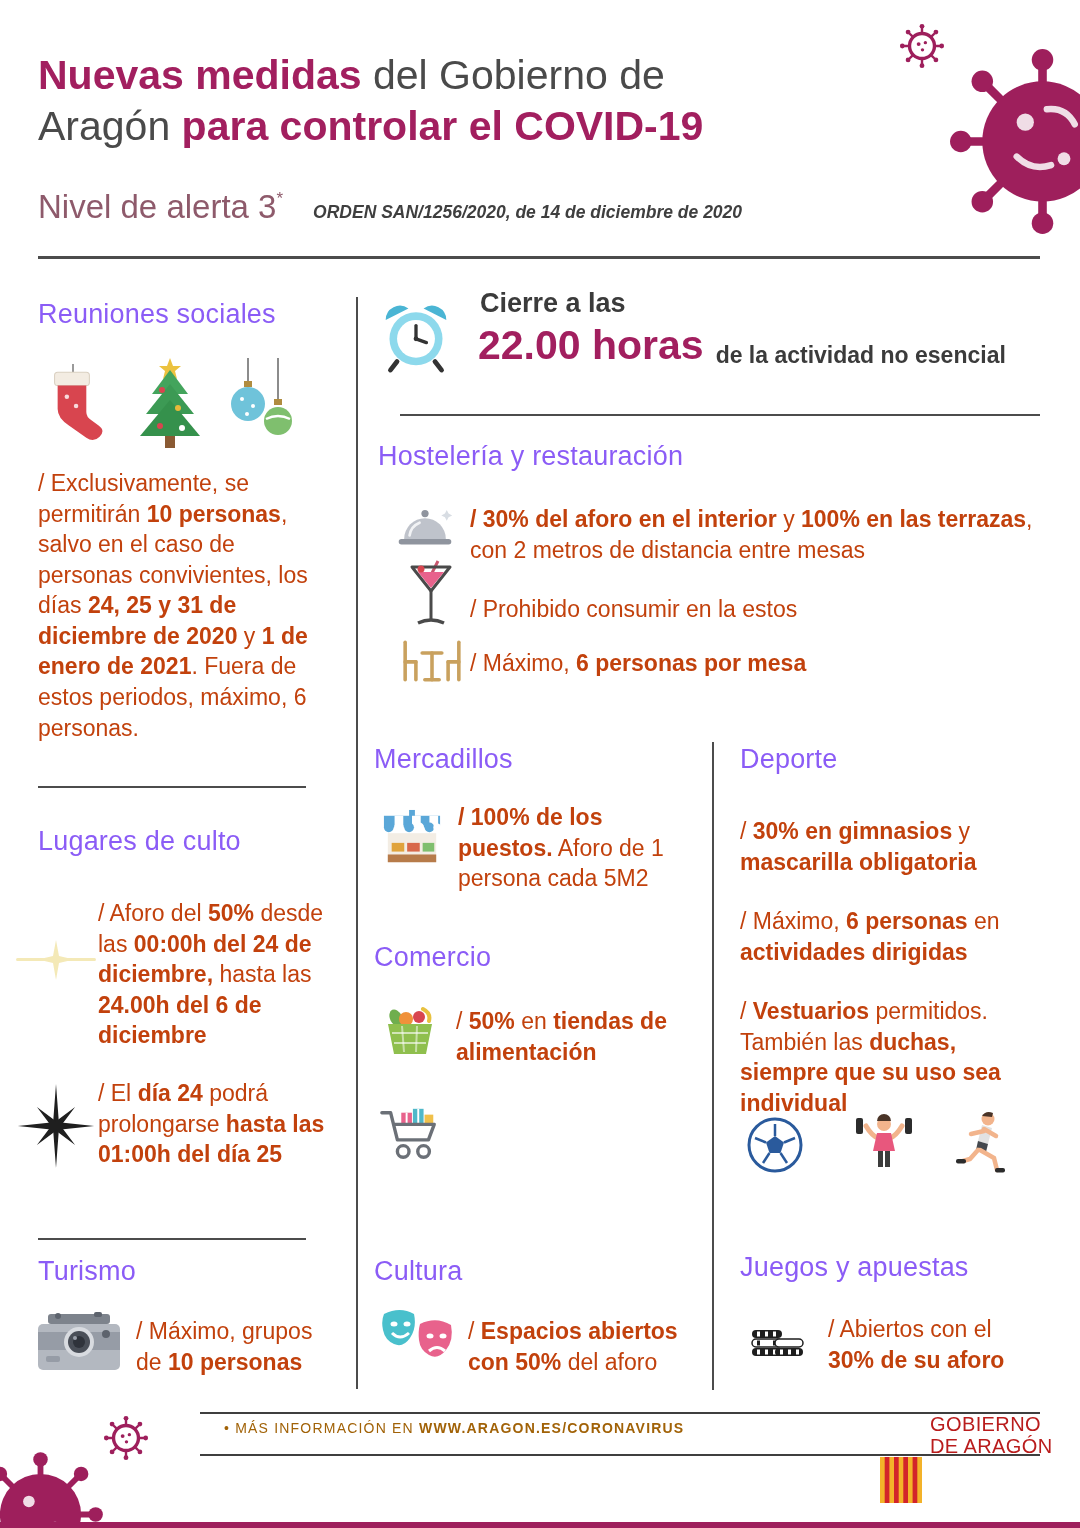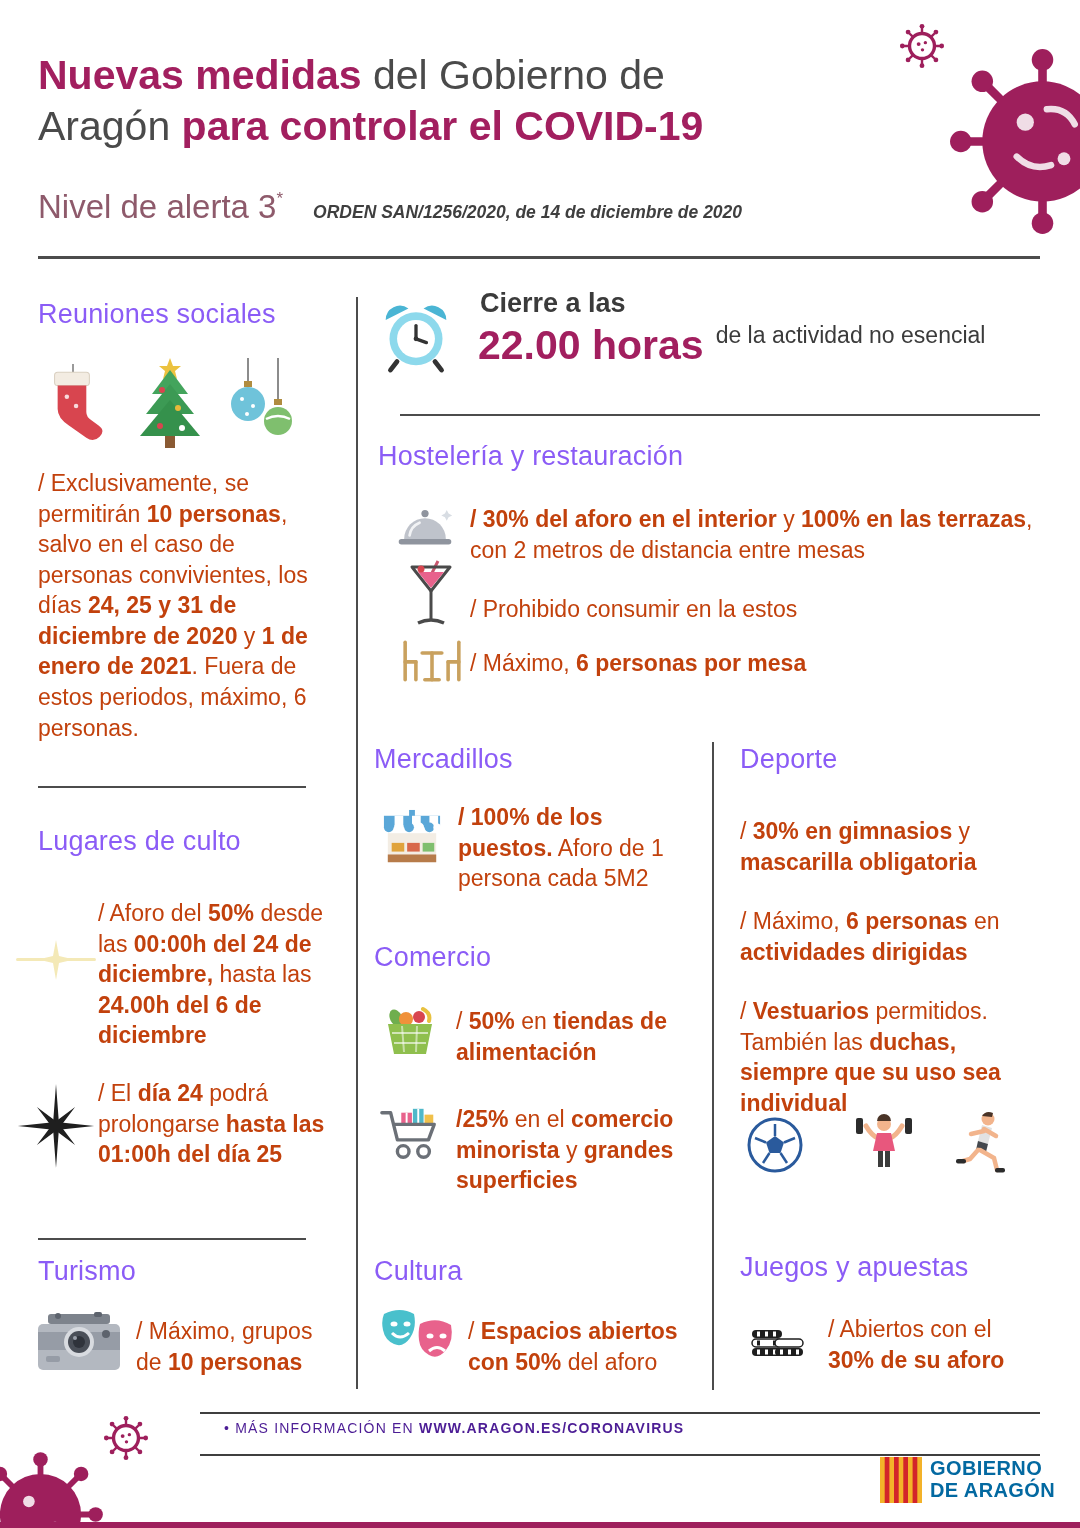--- a/index.html
+++ b/index.html
@@ -13,25 +13,25 @@
   .hline{position:absolute;height:2px;background:#4c4c4c;}
   .vline{position:absolute;width:2px;background:#4c4c4c;}
   .icon{position:absolute;}
   .icon svg{display:block;width:100%;height:100%;}
   .title{position:absolute;left:38px;top:34px;font-size:41px;line-height:1.24;color:#4a4a4a;}
   .alert-row{position:absolute;left:38px;top:172px;display:flex;align-items:baseline;}
   .alert{font-size:33px;color:#8e5a6b;}
   .alert-sup{font-size:17px;color:#8e5a6b;vertical-align:14px;}
   .order{margin-left:30px;font-style:italic;font-size:17.5px;font-weight:700;color:#3f3f3f;}
   .closure-intro{position:absolute;left:480px;top:272px;font-size:27px;font-weight:700;color:#3b3b3b;}
-  .closure-line{position:absolute;left:478px;top:306px;display:flex;align-items:flex-start;}
+  .closure-line{position:absolute;left:478px;top:306px;display:flex;align-items:flex-end;}
   .closure-time{font-size:41px;font-weight:700;color:#a21f5f;}
-  .closure-suffix{font-size:23px;font-weight:400;margin-left:12px;color:#3b3b3b;}
-  .footer-info{position:absolute;left:224px;top:1404px;font-size:14px;letter-spacing:1.2px;color:#4c1d95;}
-  .gov-text{position:absolute;left:930px;top:1441px;font-size:20px;font-weight:700;color:#0369a1;line-height:1.12;letter-spacing:.4px;}
+  .closure-suffix{font-size:23px;font-weight:700;margin-left:12px;color:#3b3b3b;}
+  .footer-info{position:absolute;left:224px;top:1404px;font-size:14px;letter-spacing:1.2px;color:#a16207;}
+  .gov-text{position:absolute;left:930px;top:1397px;font-size:20px;font-weight:400;color:#b91c1c;line-height:1.12;letter-spacing:.4px;}
   .bottom-bar{position:absolute;left:0;top:1506px;width:1080px;height:22px;background:#9e1f5c;}
 </style>
 </head>
 <body>
 
 <div class="page">
 
   <div class="title">
     <div><span class="m b">Nuevas medidas</span><span> del Gobierno de</span></div>
     <div><span>Aragón </span><span class="m b">para controlar el COVID-19</span></div>
@@ -308,21 +308,20 @@
       <rect x="24" y="10" width="11" height="11" fill="#e8628c"></rect>
       <rect x="36" y="6" width="11" height="15" fill="#4fb8c9"></rect>
       <rect x="48" y="12" width="9" height="9" fill="#f0c04a"></rect>
       <line x1="29.5" y1="10" x2="29.5" y2="21" stroke="#ffffff" stroke-width="2"></line>
       <line x1="41.5" y1="6" x2="41.5" y2="21" stroke="#ffffff" stroke-width="2"></line>
       <polyline points="4,10 13,10 20,38 52,38 58,22 17,22" fill="none" stroke="#6b7077" stroke-width="3.5" stroke-linecap="round" stroke-linejoin="round"></polyline>
       <circle cx="26" cy="50" r="6" fill="none" stroke="#6b7077" stroke-width="3.5"></circle>
       <circle cx="47" cy="50" r="6" fill="none" stroke="#6b7077" stroke-width="3.5"></circle>
     </svg>
   </div>
-  <div class="body-text" style="left:456px;top:1088px;width:245px"><span class="b">/</span><span class="b">25%</span><span> en el </span><span class="b">comercio minorista</span><span> y </span><span class="b">grandes superficies</span></div>
 
   <div class="heading" style="left:374px;top:1240px">Cultura</div>
 
   <div class="icon" style="left:380px;top:1292px;width:76px;height:60px">
     <svg viewBox="0 0 76 60">
       <path d="M4 6 q16 -8 30 0 q3 14 -4 24 q-7 10 -16 6 q-9 -4 -11 -14 q-2 -9 1 -16 z" fill="#49c0cc"></path>
       <ellipse cx="14" cy="16" rx="3.5" ry="2.5" fill="#ffffff"></ellipse>
         <ellipse cx="27" cy="16" rx="3.5" ry="2.5" fill="#ffffff"></ellipse>
       <path d="M12 25 q8 8 17 0" stroke="#ffffff" stroke-width="3" fill="none"></path>
       <path d="M40 16 q16 -8 31 1 q3 15 -5 25 q-8 10 -17 5 q-9 -5 -10 -15 q-1 -9 1 -16 z" fill="#e8628c"></path>

